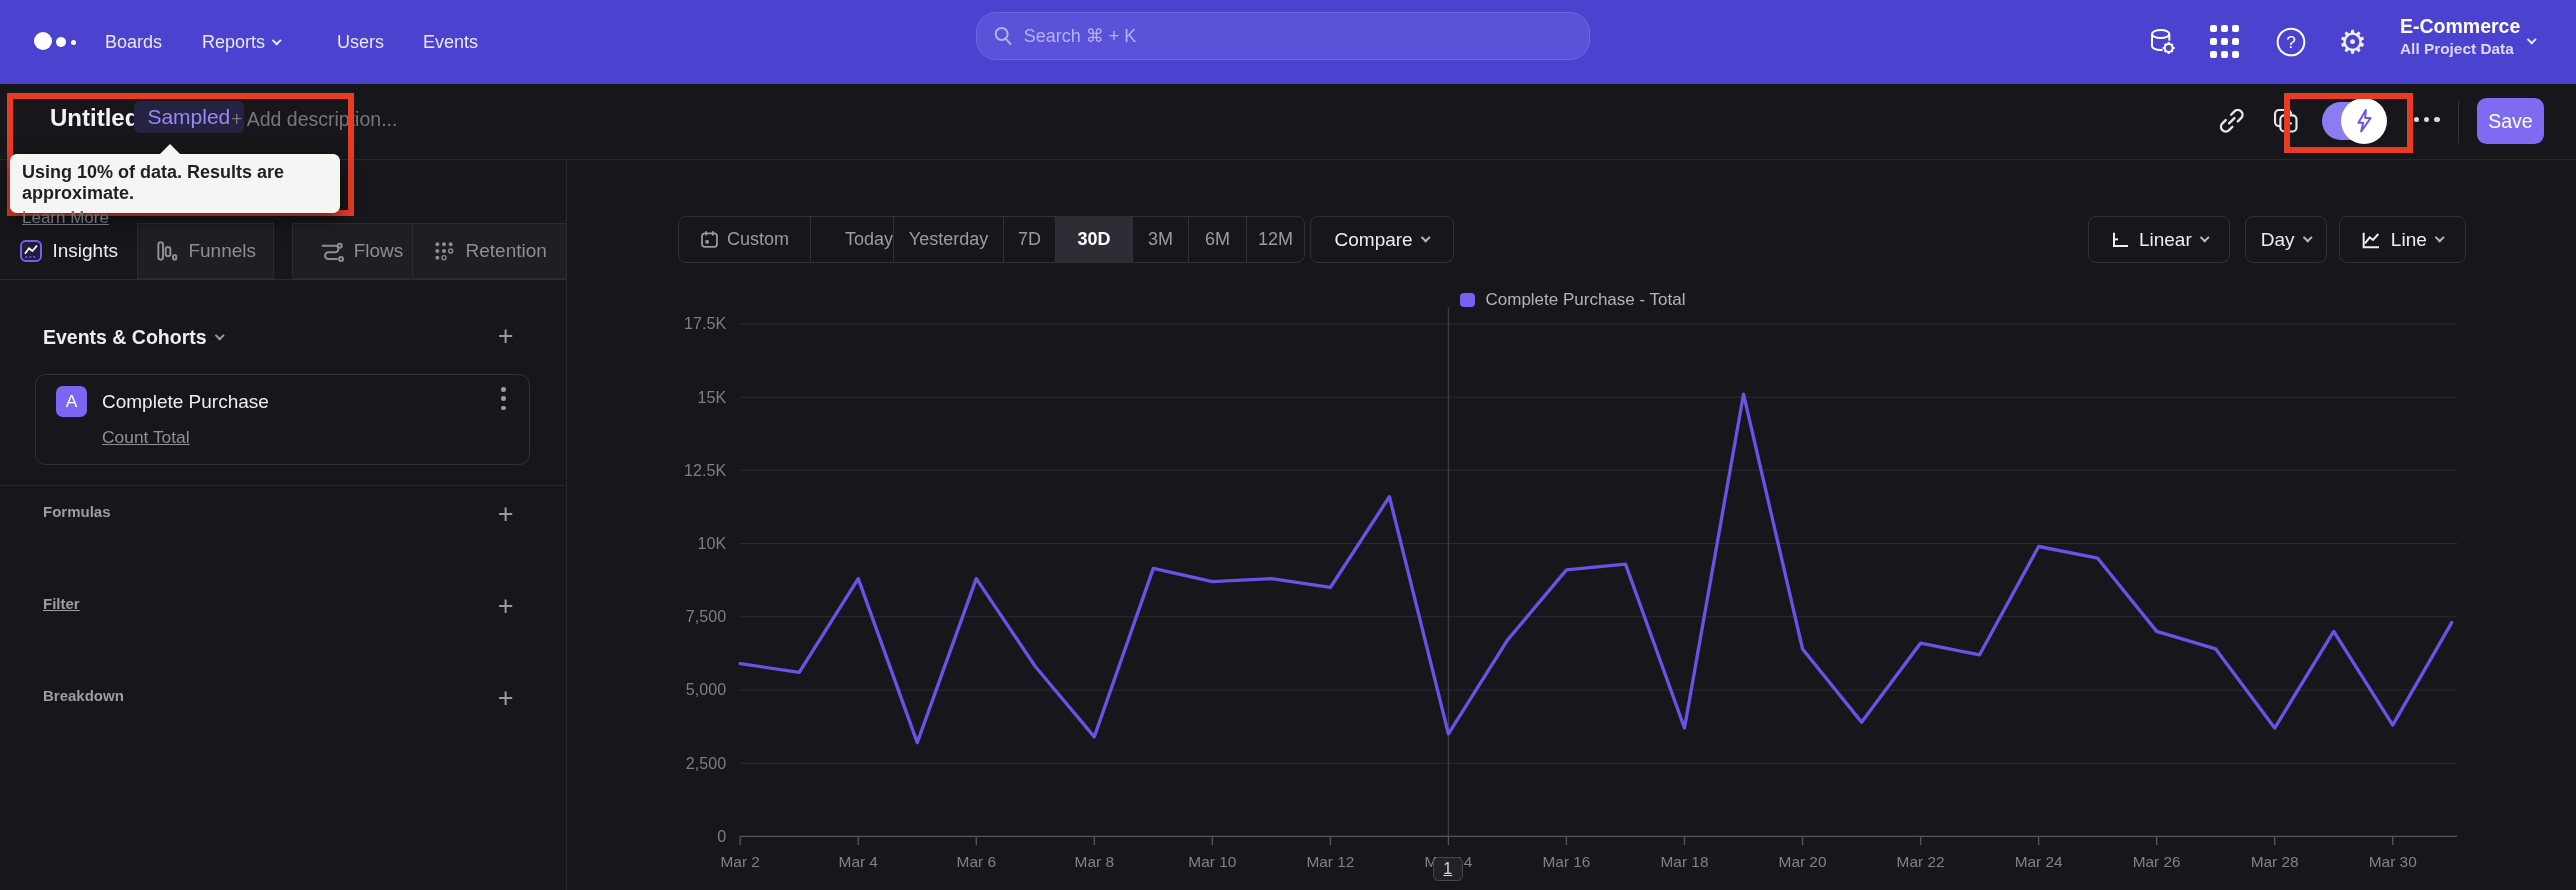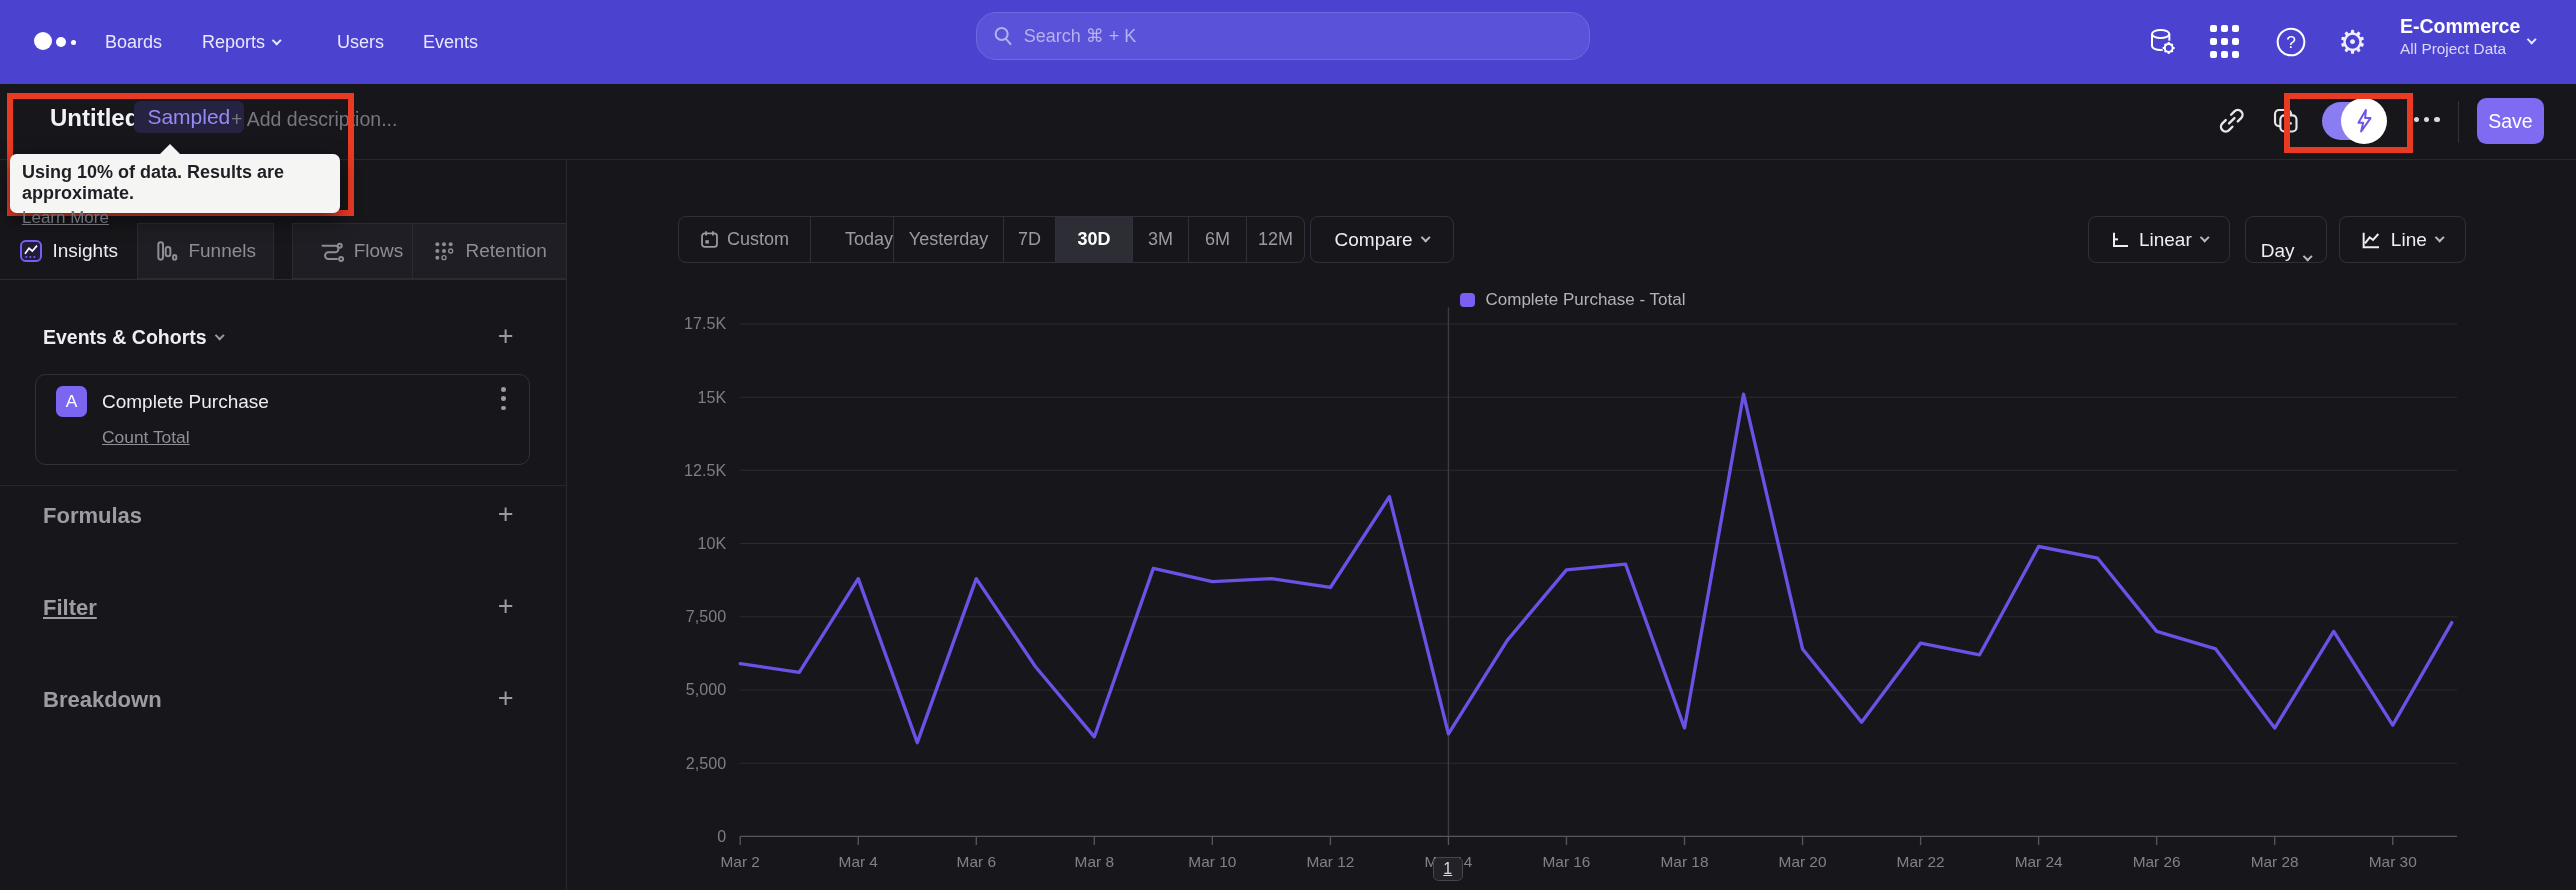--- a/index.html
+++ b/index.html
@@ -10,21 +10,21 @@
   
   #topnav { position:absolute; left:0; top:8; width:2576px; height:84px; background:#4b43cf; }
   .nav-item { position:absolute; top:32px; font-size:18px; color:#e9e7fb; display:flex; align-items:center; gap:8px; cursor:pointer; }
   .dot { border-radius:50%; background:#fff; position:absolute; }
   .chev { display:inline-block; width:7.4px; height:7.4px; border-right:2px solid currentColor; border-bottom:2px solid currentColor; transform:rotate(45deg) translate(-1.3px,-1.3px); }
   #searchbar { position:absolute; left:976px; top:12px; width:614px; height:48px; background:#5a52d8; border:0.7px solid #6f67e0; border-radius:20px; display:flex; align-items:center; padding:0 16px; gap:10.7px; color:#b6b1ef; font-size:18px; }
   .nav-icon { position:absolute; top:24px; width:35px; height:35px; display:flex; align-items:center; justify-content:center; color:#f0effb; cursor:pointer; }
   .grid-ic { display:grid; grid-template-columns:repeat(3,6.7px); grid-gap:4px; }
   .grid-ic i { width:6.7px; height:6.7px; border-radius:2px; background:#fff; }
   #project-name { position:absolute; left:2400px; top:14.8px; font-size:19.5px; font-weight:bold; color:#fff; }
-  #project-scope { position:absolute; left:2400px; top:40px; font-size:15.4px; color:#dcd8f8; }
+  #project-scope { position:absolute; left:2400px; top:40px; font-size:15.4px; color:#dcd8f8;font-weight:bold; }
   #project-chev { position:absolute; left:2528px; top:38px; color:#e9e7fb; }
 
   
   #toolbar-border { position:absolute; left:0; top:159px; width:2576px; height:0.7px; background:#28282f; }
   #report-title { position:absolute; left:50px; top:104px; font-size:24px; font-weight:bold; color:#f2f2f6; }
   #sampled-pill { position:absolute; left:134px; top:101px; height:32px; padding:0 13.4px; background:#262342; border-radius:6px; color:#968bf5; font-size:21px; display:flex; align-items:center; cursor:pointer; }
   #add-desc { position:absolute; left:231px; top:108px; font-size:19.5px; color:#76767e; cursor:text; }
   .tb-icon { position:absolute; top:105px; width:32px; height:32px; color:#e6e6ec; display:flex; align-items:center; justify-content:center; cursor:pointer; }
   #toggle { position:absolute; left:2322px; top:102px; width:64px; height:38px; border-radius:19px; background:#8a7df2; cursor:pointer; }
   #toggle-knob { position:absolute; right:-1.3px; top:-4px; width:46px; height:46px; border-radius:50%; background:#fff; display:flex; align-items:center; justify-content:center; }
@@ -50,21 +50,21 @@
   #tabs-underline { position:absolute; left:0; top:279px; width:567px; height:0.7px; background:#2b2b32; }
   #events-header { position:absolute; left:43px; top:326px; font-size:19.5px; font-weight:bold; color:#ededf2; display:flex; align-items:center; gap:9.4px; cursor:pointer; }
   .plus-btn { position:absolute; left:491px; width:29.5px; height:29.5px; font-size:27px; color:#9a9aa2; display:flex; align-items:center; justify-content:center; cursor:pointer; }
   #event-card { position:absolute; left:35px; top:374px; width:495px; height:91px; border:1.3px solid #31313a; border-radius:10.7px; cursor:pointer; }
   #event-badge { position:absolute; left:20px; top:10.7px; width:31px; height:31px; border-radius:6.7px; background:#7a66f0; color:#fff; font-size:17.4px; display:flex; align-items:center; justify-content:center; }
   #event-name { position:absolute; left:66px; top:16px; font-size:19px; color:#ededf2; }
   #event-metric { position:absolute; left:66px; top:52px; font-size:17.4px; color:#8f8f99;text-decoration:underline; }
   #event-kebab { position:absolute; right:23px; top:12px; display:flex; flex-direction:column; gap:4.7px; cursor:pointer; }
   #event-kebab i { width:4.7px; height:4.7px; border-radius:50%; background:#9a9aa2; }
   #sidebar-div1 { position:absolute; left:0; top:485px; width:567px; height:0.7px; background:#26262c; }
-  .section-label { position:absolute; left:43px; font-size:22px; font-weight:bold; color:#9c9ca4; }
+  .section-label { position:absolute; left:43px; font-size:15px; font-weight:bold; color:#9c9ca4; }
 
   
   #range-group { position:absolute; left:678px; top:216px; height:47px; display:flex; border:0.7px solid #30303a; border-radius:8px; overflow:hidden; }
   .range-cell { height:100%; display:flex; align-items:center; justify-content:center; gap:8px; font-size:18px; color:#9a9aa2; border-left:0.7px solid #30303a; cursor:pointer; }
   .range-cell:first-child { border-left:none; }
   .range-cell.selected { background:#2d2d35; color:#fff; font-weight:bold; }
   .ctl-btn { position:absolute; top:216px; height:47px; border:0.7px solid #30303a; border-radius:8px; display:flex; align-items:center; justify-content:center; gap:9.4px; font-size:19px; color:#ededf2; cursor:pointer; background:transparent; }
   .ctl-btn .chev { color:#b9b9c2; }
 
   
@@ -299,21 +299,21 @@
   </div>
 
   <div class="ctl-btn" style="left:2088px;width:142px;">
     <svg width="20" height="20" viewBox="0 0 30 30" fill="none" stroke="#ededf2" stroke-width="3">
         <path d="M6 4 V24 H27"></path>
         <path d="M6 14 H12"></path>
       </svg>
     <span>Linear</span>
       <span class="chev"></span>
   </div>
-  <div class="ctl-btn" style="left:2245px;width:82px;align-items:flex-end;">
+  <div class="ctl-btn" style="left:2245px;width:82px;">
     <span>Day</span>
       <span class="chev"></span>
   </div>
   <div class="ctl-btn" style="left:2339px;width:127px;">
     <svg width="20" height="20" viewBox="0 0 30 30" fill="none" stroke="#ededf2" stroke-width="3">
         <path d="M4 4 V26 H27"></path>
         <path d="M6 20 L13 11 L18 15 L26 6"></path>
       </svg>
     <span>Line</span>
       <span class="chev"></span>

